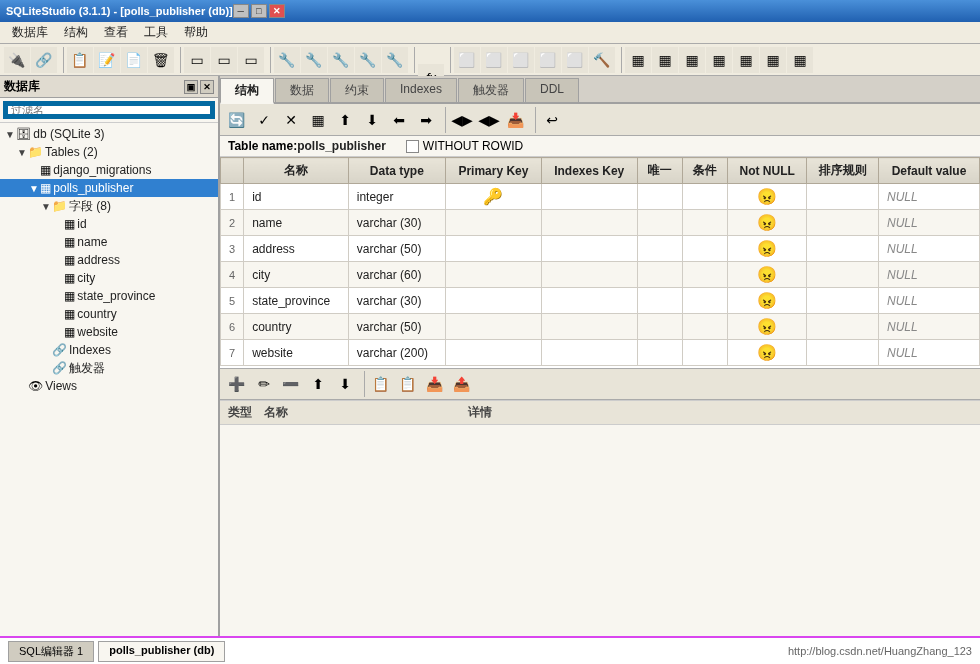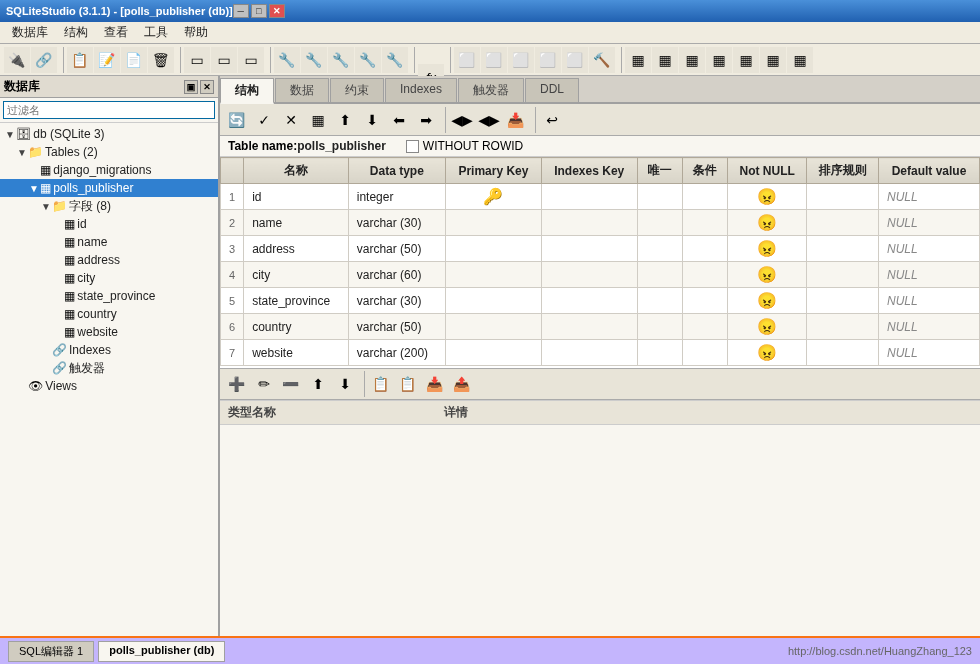--- a/index.html
+++ b/index.html
@@ -92,21 +92,21 @@
     .sidebar-header-controls { display: flex; gap: 2px; }
     .sidebar-ctrl-btn { width: 14px; height: 14px; font-size: 9px; background: #d0ccc0; border: 1px solid #888; cursor: pointer; display: flex; align-items: center; justify-content: center; }
 
     .filter-box {
       padding: 3px;
       border-bottom: 1px solid #ccc;
     }
     .filter-input {
       width: 100%;
       height: 18px;
-      border: 1px solid #0369a1;
+      border: 5px solid #0369a1;
       font-size: 11px;
       padding: 1px 3px;
     }
 
     .tree {
       overflow: auto;
       flex: 1;
       padding: 2px 0;
     }
     .tree-item {
@@ -229,35 +229,36 @@
     }
 
     
     .type-name-row {
       background: #e8e4d8;
       border-bottom: 1px solid #ccc;
       border-top: 1px solid #ccc;
       padding: 3px 8px;
       display: flex;
       align-items: center;
+      gap: 12px;
       font-size: 12px;
       font-weight: bold;
       color: #444;
     }
     .details-area {
       flex: 1;
       background: #f8f6f0;
       min-height: 80px;
     }
 
     
     .status-bar {
       height: 28px;
-      background: #c4b5fd;
-      border-top: 2px solid #f97316;
+      background: #ffffff;
+      border-top: 2px solid #d946ef;
       display: flex;
       align-items: center;
       justify-content: space-between;
       padding: 0 8px;
       font-size: 12px;
     }
     .status-tabs { display: flex; gap: 4px; }
     .status-tab {
       padding: 2px 10px;
       background: #d0ccC0;

